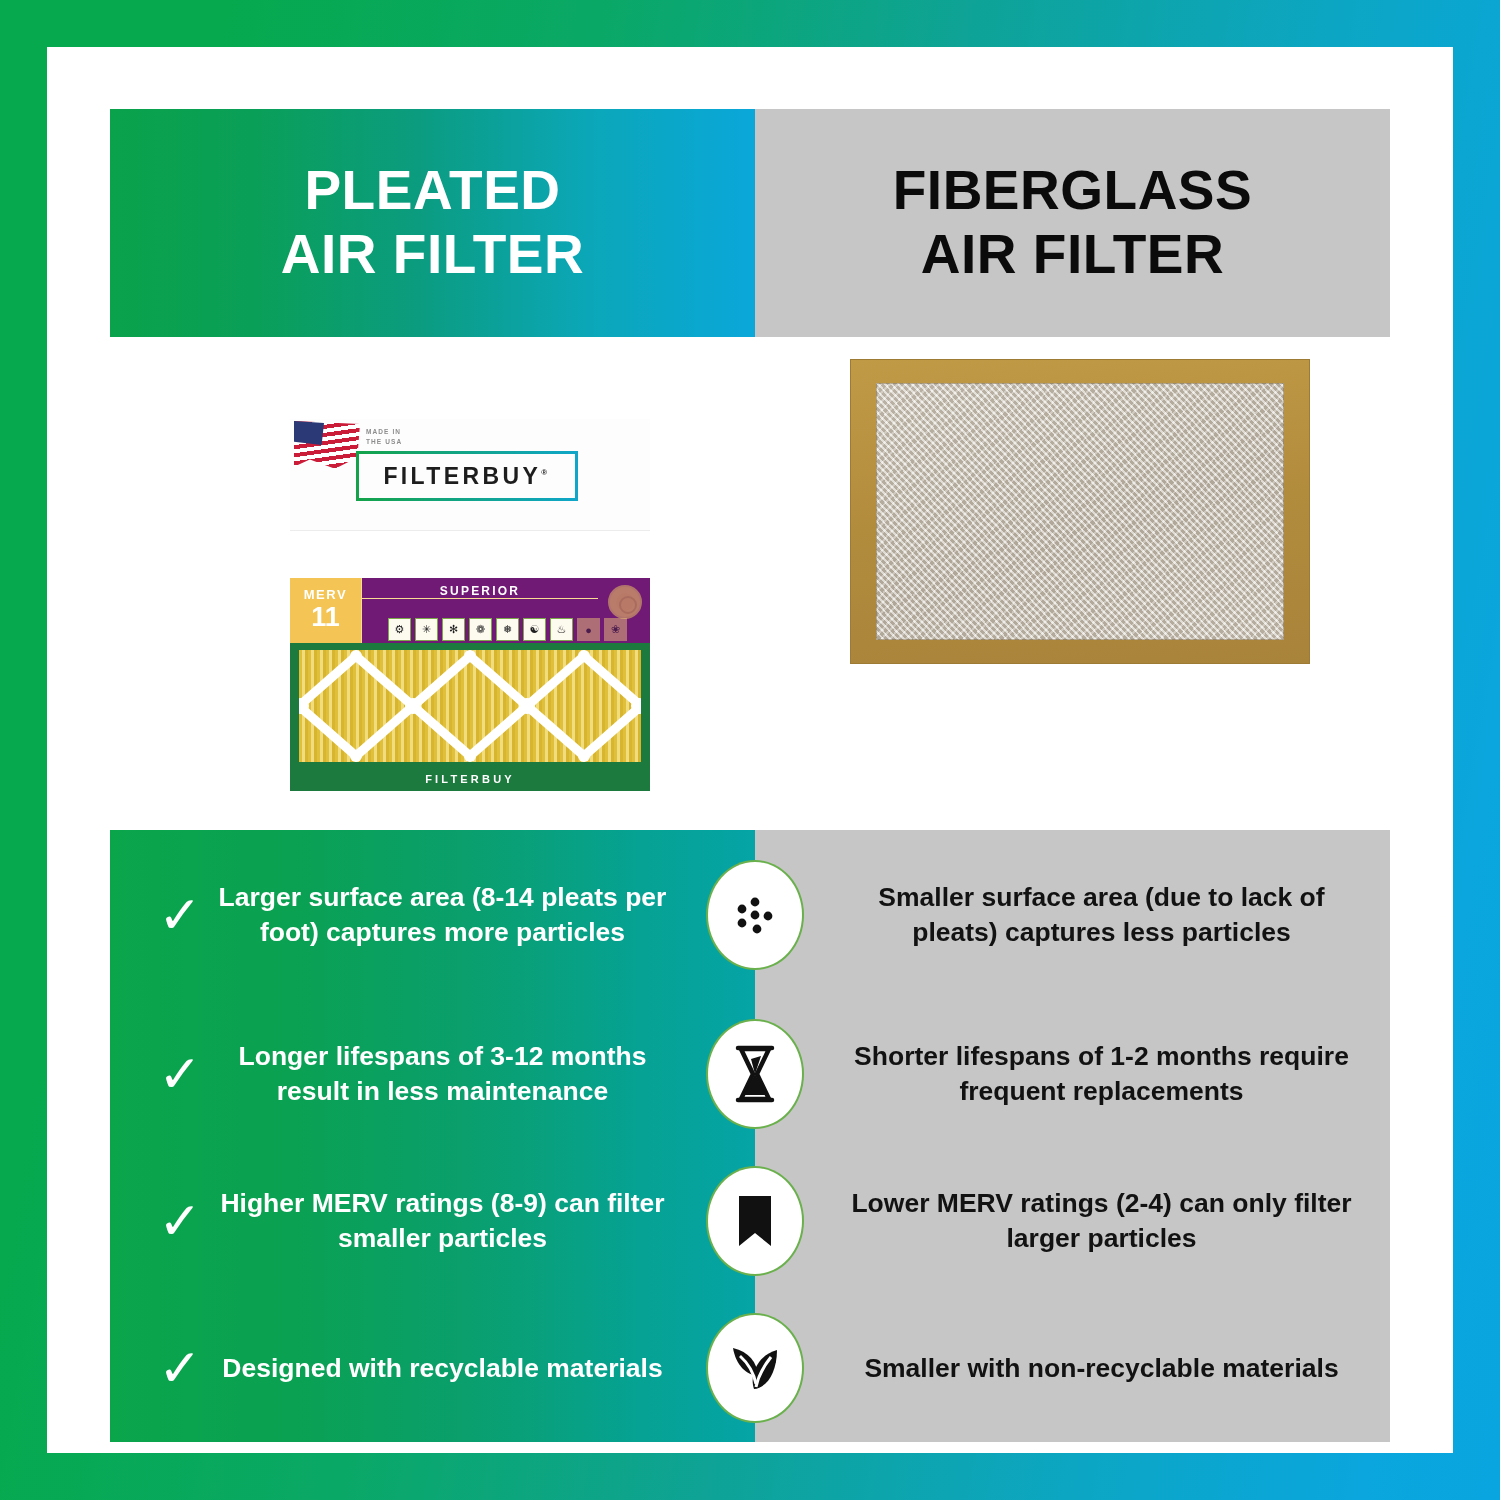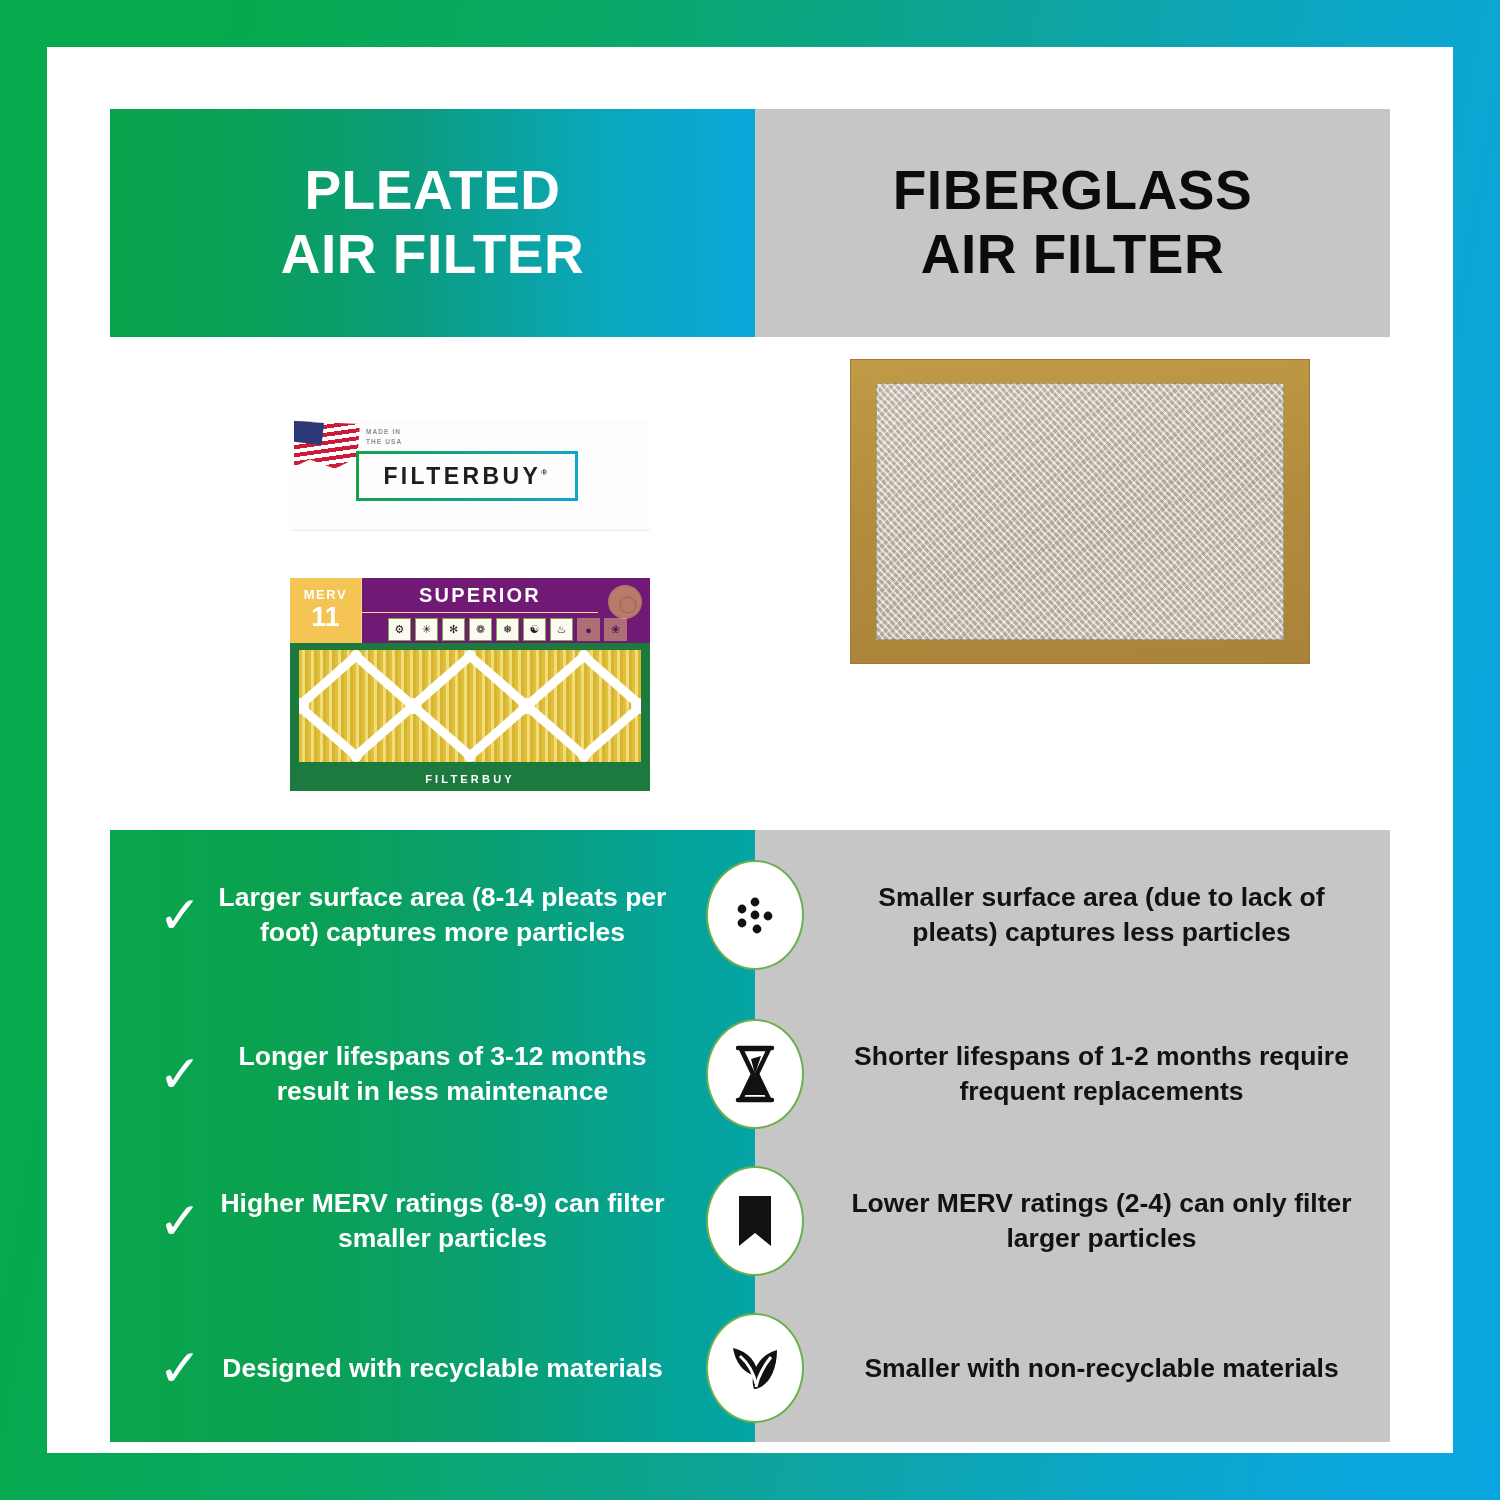--- a/index.html
+++ b/index.html
@@ -128,23 +128,22 @@
     color:#fff; text-align:center;
     padding-top:9px;
     border-right:1px solid #f9dd94;
   }
   .merv-block .mv { font-size:13px; font-weight:700; letter-spacing:1.6px; }
   .merv-block .mn { font-size:27px; font-weight:700; line-height:1.0; margin-top:2px;}
   .merv-right { flex:1; position:relative; }
   .superior {
     position:absolute; left:0; right:52px; top:6px;
     text-align:center; color:#ffffff;
-    font-size:20px; font-weight:700; letter-spacing:2.2px;
+    font-size:12px; font-weight:700; letter-spacing:2.2px;
     border-bottom:1px solid #f9dd94;
-    padding-bottom:5px;
   }
   .seal {
     position:absolute; right:8px; top:7px;
     width:34px; height:34px; border-radius:50%;
     border:2px solid #e7bf63;
     opacity:0.55;
     background: radial-gradient(circle,#f3c95c 40%, #f6cd62 42%);
   }
   .seal::after{
     content:""; position:absolute; left:9px; top:9px; width:14px;height:14px;

